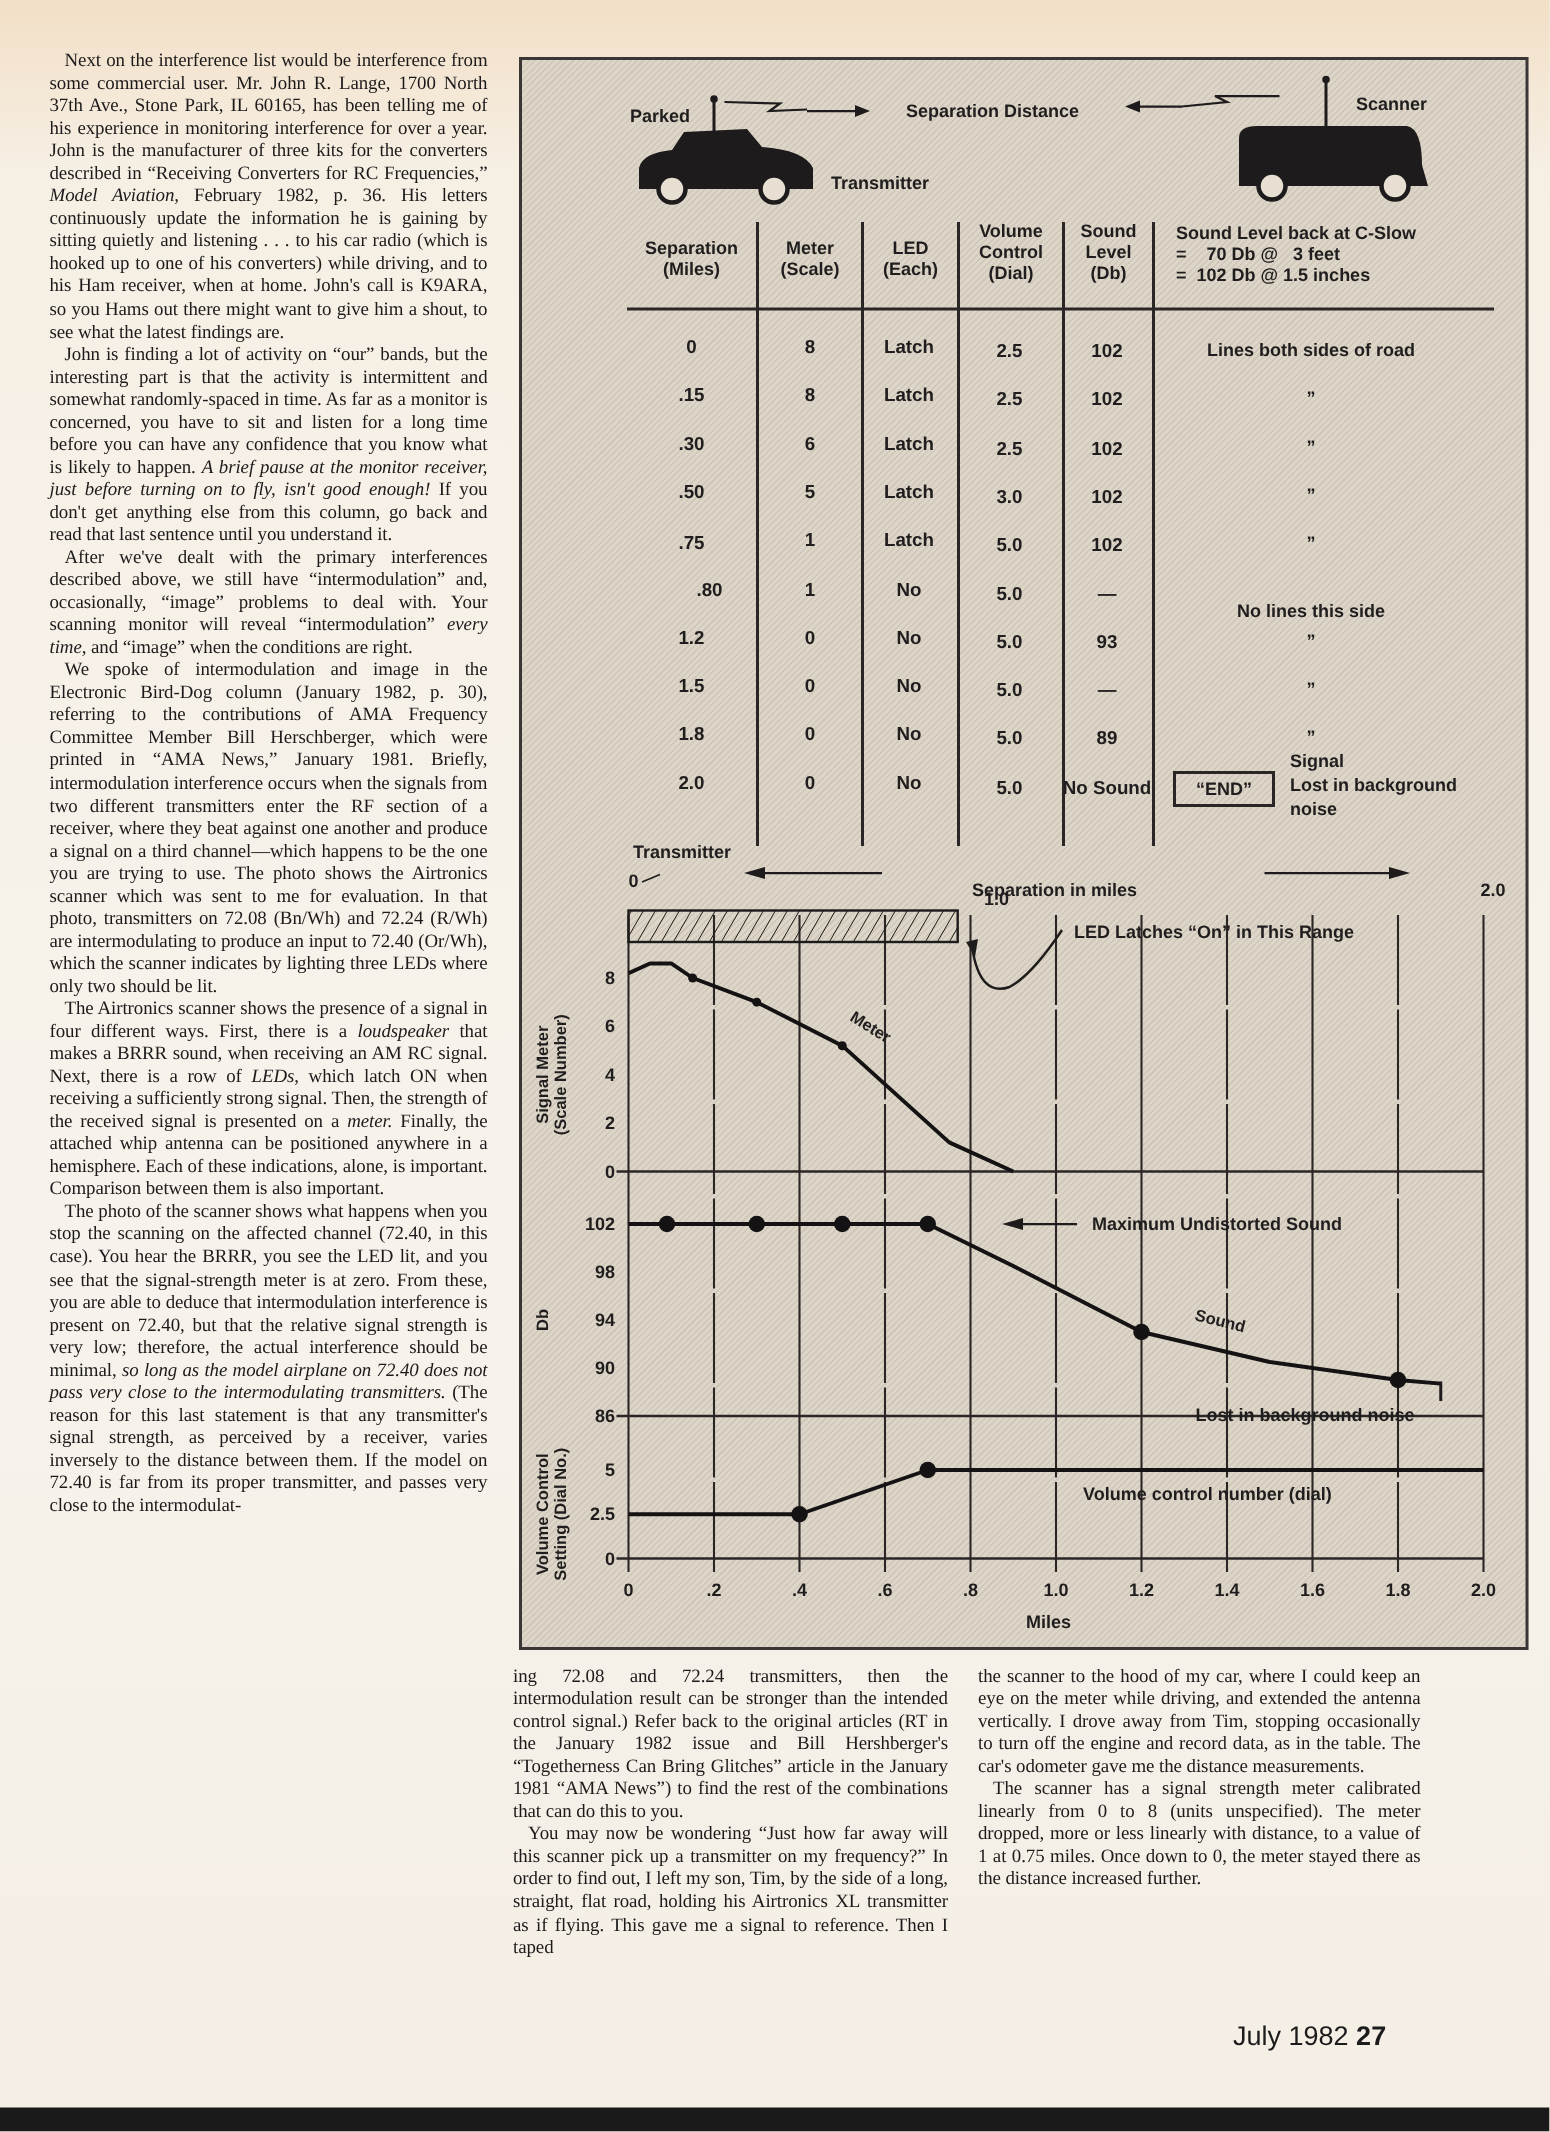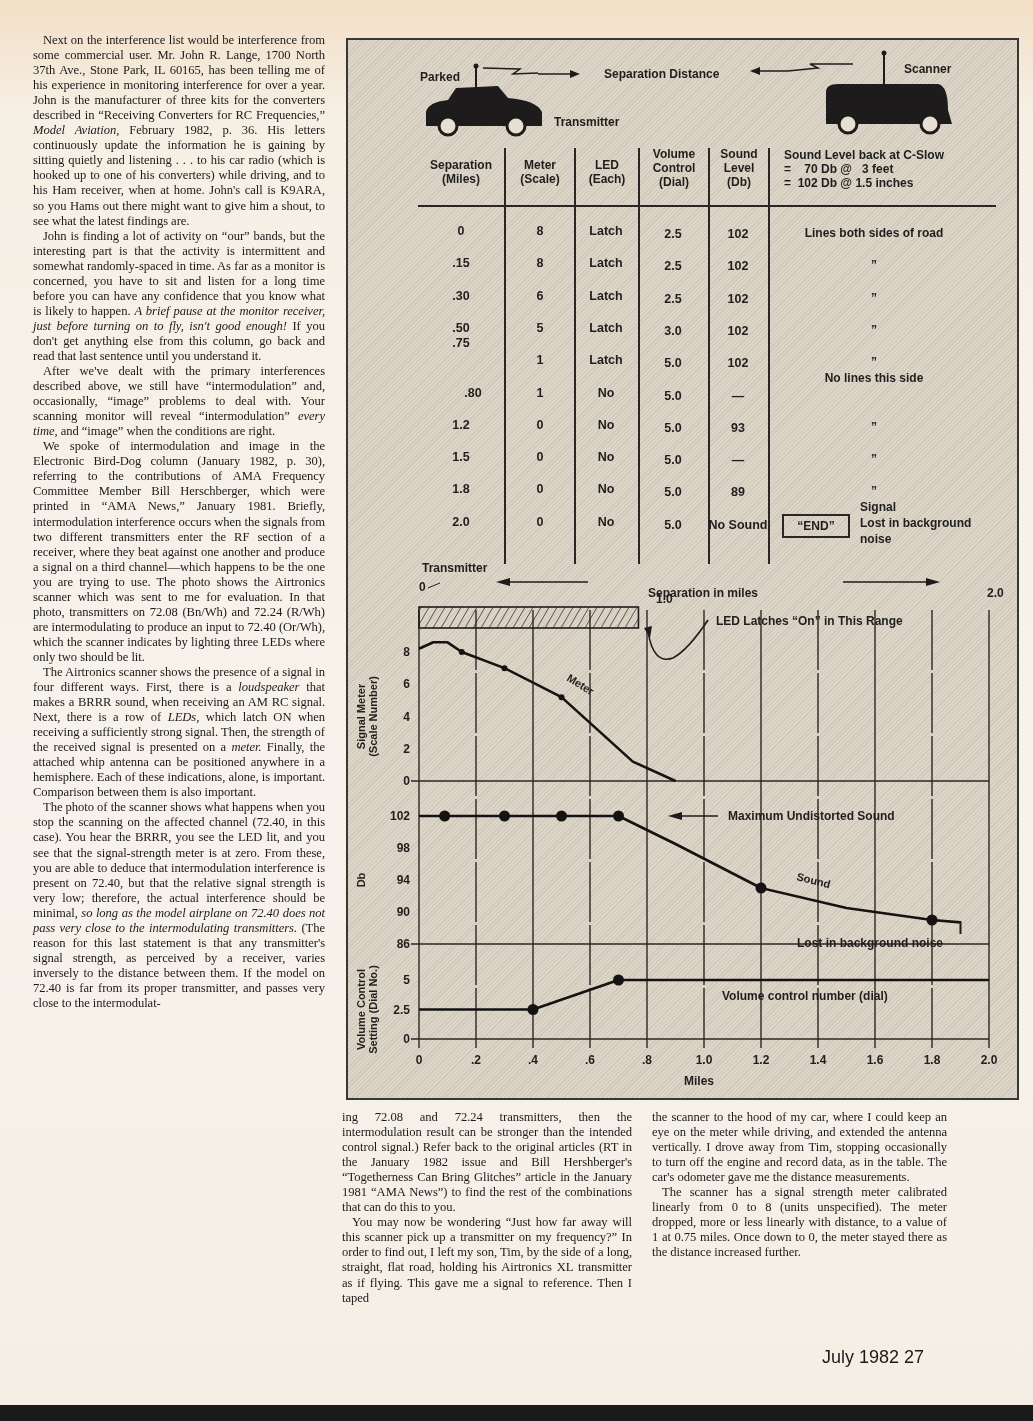--- a/index.html
+++ b/index.html
@@ -35,21 +35,21 @@
     color:#1f1d1d;
   }
   .fig-abs { position:absolute; }
   .fig-text { position:absolute; font-size:12px; white-space:nowrap; }
   .th { position:absolute; font-size:12px; text-align:center; line-height:14px; }
   .cell { position:absolute; font-size:12.5px; text-align:center; width:60px; }
   .note { position:absolute; font-size:12px; text-align:center; }
   .vline { position:absolute; width:2px; background:#2a2626; }
   svg text { font-family:"Liberation Sans", sans-serif; font-weight:bold; fill:#1f1d1d; }
   .footer { position:absolute; left:822px; top:1347px; font-family:"Liberation Sans", sans-serif; font-size:18px; color:#1b1b1b; }
-  .footer b { font-weight:normal; }
+  .footer b { font-weight:bold; }
 </style>
 </head>
 <body>
 
 <div class="page-bg"></div>
 <div class="bottom-strip"></div>
 
 <div id="col-left" class="col">
     <p class="ind"><span>Next on the interference list would be interference from some commercial user. Mr. John R. Lange, 1700 North 37th Ave., Stone Park, IL 60165, has been telling me of his experience in monitoring interference for over a year. John is the manufacturer of three kits for the converters described in “Receiving Converters for RC Frequencies,” </span><em>Model Aviation,</em><span> February 1982, p. 36. His letters continuously update the information he is gaining by sitting quietly and listening . . . to his car radio (which is hooked up to one of his converters) while driving, and to his Ham receiver, when at home. John's call is K9ARA, so you Hams out there might want to give him a shout, to see what the latest findings are.</span></p>
     <p class="ind"><span>John is finding a lot of activity on “our” bands, but the interesting part is that the activity is intermittent and somewhat randomly-spaced in time. As far as a monitor is concerned, you have to sit and listen for a long time before you can have any confidence that you know what is likely to happen. </span><em>A brief pause at the monitor receiver, just before turning on to fly, isn't good enough!</em><span> If you don't get anything else from this column, go back and read that last sentence until you understand it.</span></p>
@@ -169,34 +169,34 @@
         </div>
         <div>
           <div class="cell" style="width: 60px; left: 83px; top: 280.9px;">.50</div>
           <div class="cell" style="width: 60px; left: 162px; top: 280.9px;">5</div>
           <div class="cell" style="width: 60px; left: 228px; top: 280.9px;">Latch</div>
           <div class="cell" style="width: 60px; left: 295px; top: 283.9px;">3.0</div>
           <div class="cell" style="width: 60px; left: 360px; top: 283.9px;">102</div>
           <div class="note" style="left: 426px; width: 200px; top: 282.9px;">”</div>
         </div>
         <div>
-          <div class="cell" style="width: 60px; left: 83px; top: 296px;">.75</div>
+          <div class="cell" style="width: 60px; left: 83px; top: 315px;">.75</div>
           <div class="cell" style="width: 60px; left: 162px; top: 313.2px;">1</div>
           <div class="cell" style="width: 60px; left: 228px; top: 313.2px;">Latch</div>
           <div class="cell" style="width: 60px; left: 295px; top: 316.2px;">5.0</div>
           <div class="cell" style="width: 60px; left: 360px; top: 316.2px;">102</div>
           <div class="note" style="left: 426px; width: 200px; top: 315.2px;">”</div>
         </div>
         <div>
           <div class="cell" style="width: 60px; left: 83px; top: 345.5px; margin-left: 12px;">.80</div>
           <div class="cell" style="width: 60px; left: 162px; top: 345.5px;">1</div>
           <div class="cell" style="width: 60px; left: 228px; top: 345.5px;">No</div>
           <div class="cell" style="width: 60px; left: 295px; top: 348.5px;">5.0</div>
           <div class="cell" style="width: 60px; left: 360px; top: 348.5px;">—</div>
-          <div class="note" style="left: 426px; width: 200px; top: 331px;">No lines this side</div>
+          <div class="note" style="left: 426px; width: 200px; top: 360px;">No lines this side</div>
         </div>
         <div>
           <div class="cell" style="width: 60px; left: 83px; top: 377.8px;">1.2</div>
           <div class="cell" style="width: 60px; left: 162px; top: 377.8px;">0</div>
           <div class="cell" style="width: 60px; left: 228px; top: 377.8px;">No</div>
           <div class="cell" style="width: 60px; left: 295px; top: 380.8px;">5.0</div>
           <div class="cell" style="width: 60px; left: 360px; top: 380.8px;">93</div>
           <div class="note" style="left: 426px; width: 200px; top: 379.8px;">”</div>
         </div>
         <div>

